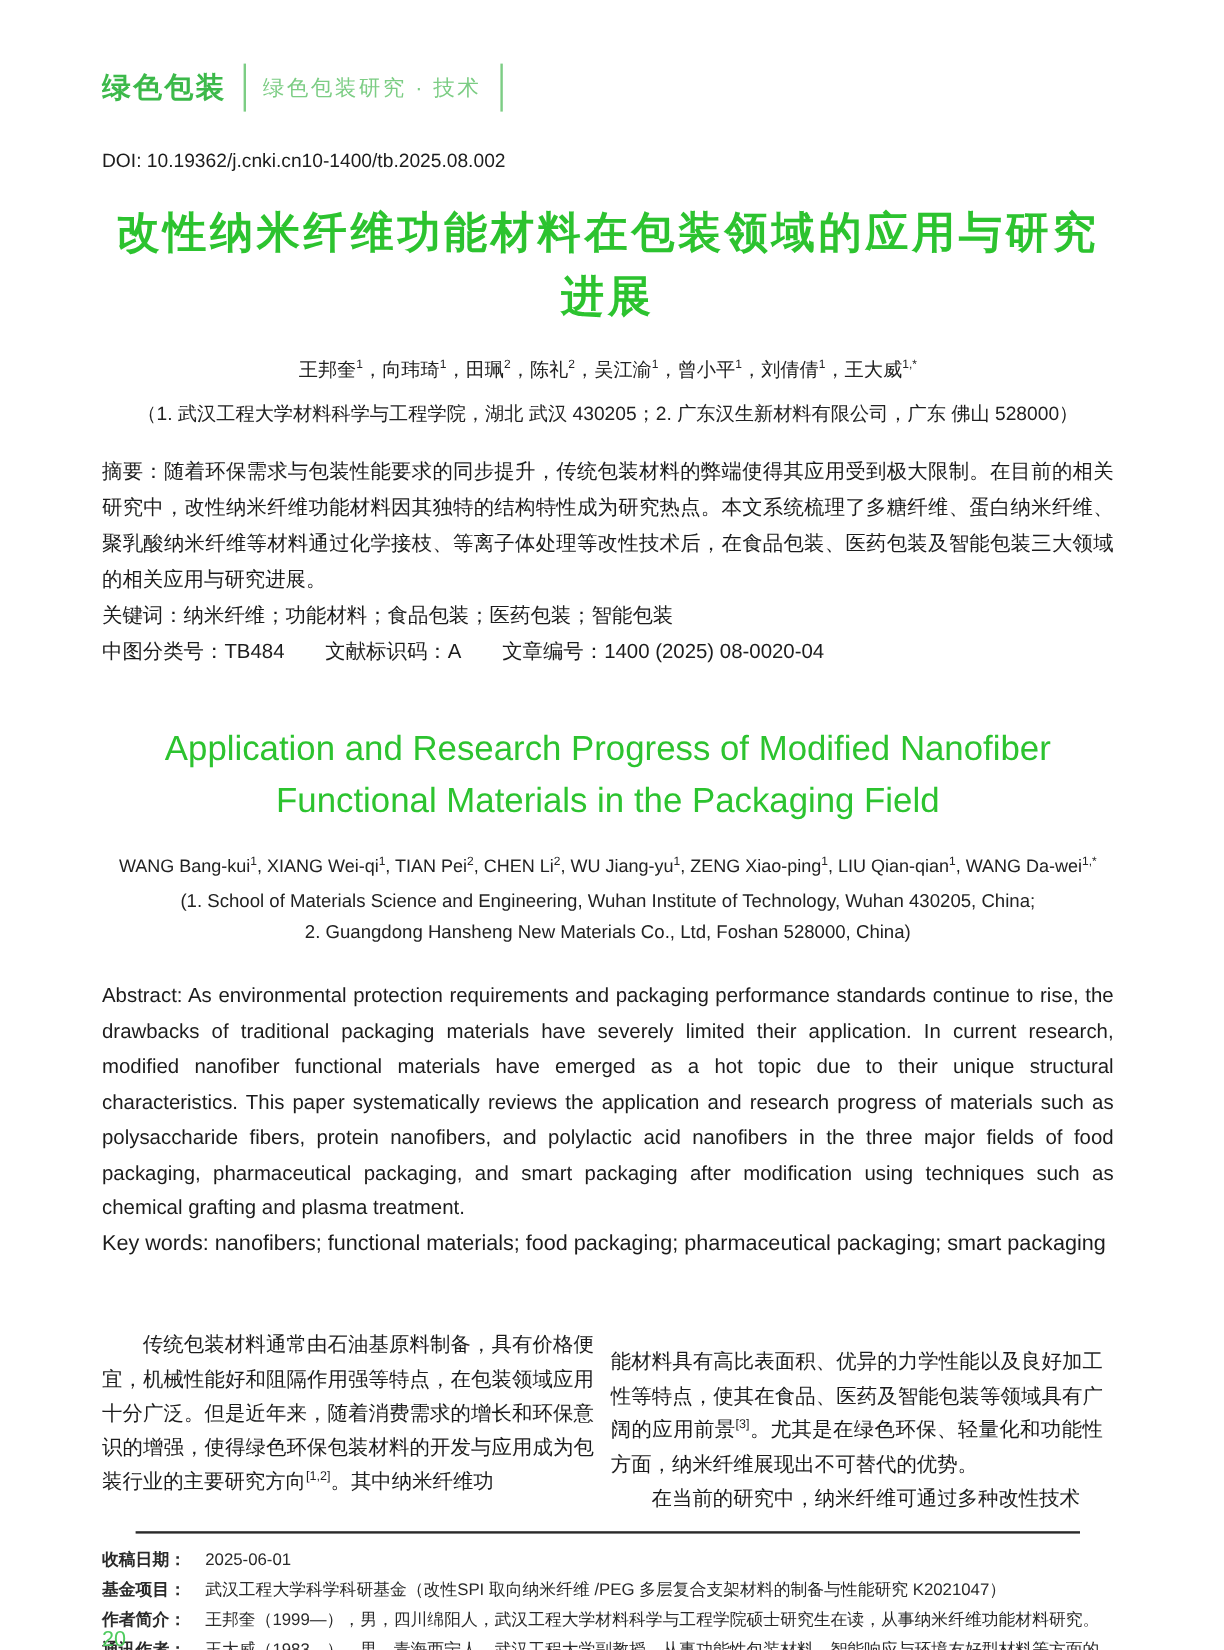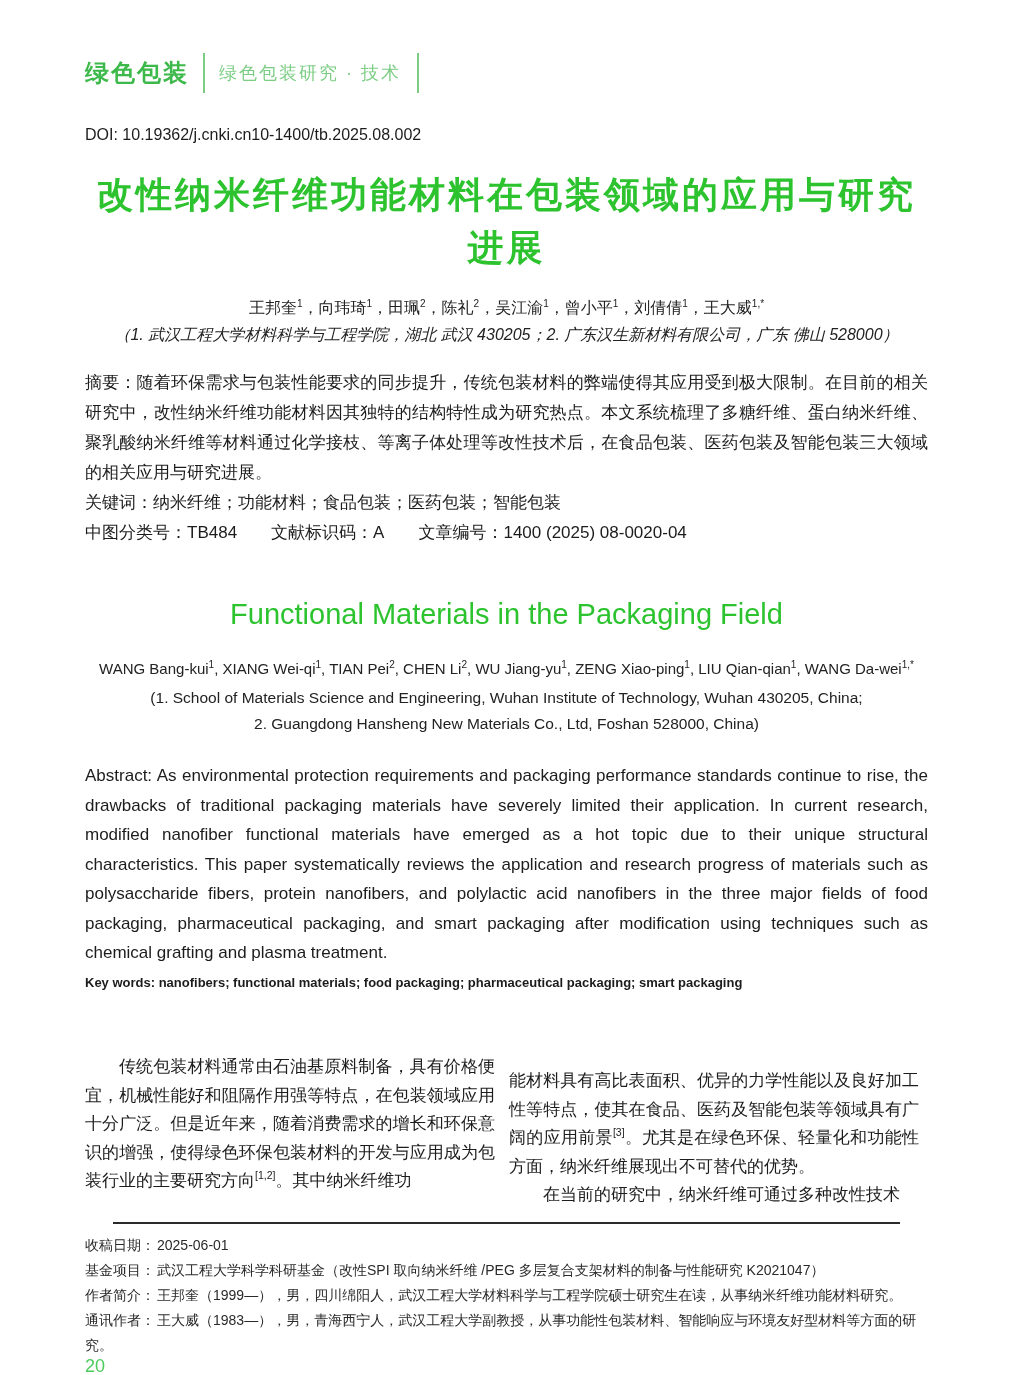--- a/index.html
+++ b/index.html
@@ -14,47 +14,47 @@
   .vbar{width:2px;height:40px;background:var(--light_green,#8fd596);margin:0 14px;}
   .vbar.last{margin-left:16px;}
   .section-text{font-size:18px;color:var(--light_green,#6ec877);letter-spacing:2px;}
   
   .doi{margin-top:32px;font-size:16px;color:#1c1c1c;}
   
   .cn-title{text-align:center;font-family:"DejaVu Serif","Liberation Serif",serif;
     font-size:36px;line-height:53px;font-weight:bold;color:var(--title_green,#2cc32f);letter-spacing:3px;}
   
   .cn-authors{margin-top:18px;text-align:center;font-size:16px;color:#222;}
-  .cn-affil{margin-top:6px;text-align:center;font-size:16px;color:#222;font-style:italic;}
+  .cn-affil{margin-top:16px;text-align:center;font-size:16px;color:#222;}
   sup{font-size:10px;vertical-align:super;line-height:0;}
   
   .cn-abstract{margin-top:22px;font-size:17px;line-height:30px;text-align:justify;color:#1c1c1c;}
   .cn-keywords{font-size:17px;line-height:30px;color:#1c1c1c;}
   .clc-line{font-size:17px;line-height:30px;color:#1c1c1c;}
   .clc-line .seg{margin-right:34px;}
   .clc-line .seg:last-child{margin-right:0;}
   
   .en-title{margin-top:44px;text-align:center;font-size:29px;line-height:44px;
     color:var(--title_green,#2cc32f);font-weight:normal;}
   .en-authors{margin-top:24px;text-align:center;font-size:15px;color:#222;}
   .en-affils{margin-top:8px;text-align:center;font-size:15.5px;line-height:26px;color:#222;}
   
   .en-abstract{margin-top:24px;font-size:17px;line-height:29.5px;text-align:justify;color:#1c1c1c;}
-  .en-keywords{font-size:13px;line-height:29.5px;color:#1c1c1c;font-weight:bold;}
+  .en-keywords{font-size:18px;line-height:29.5px;color:#1c1c1c;}
   
   .body-cols{margin-top:56px;display:flex;gap:14px;}
   .column{width:410px;font-size:17px;line-height:28.5px;text-align:justify;color:#1c1c1c;}
   .column p{margin:0;text-indent:2em;}
   .column p.cont{text-indent:0;margin-top:14px;}
   .column sup{font-size:10.5px;}
   
   .foot-rule{margin-top:12px;width:787px;border:none;border-top:2px solid #2a2a2a;height:0;}
   .footnotes{margin-top:9px;font-size:14px;line-height:25px;color:#2a2a2a;}
   .note-line{white-space:normal;}
-  .note-label{font-weight:normal;margin-right:2px;}
+  .note-label{font-weight:bold;margin-right:16px;}
   
   .page-num{position:absolute;left:85px;top:1356px;font-size:18px;color:var(--page_green,#4ecb5e);}
 </style>
 </head>
 <body>
 
 <div class="page" style="--brand_green: #3cb94a; --light_green: #7ccd84; --title_green: #2cc32f; --page_green: #4ecb5e; --text_black: #1c1c1c;">
 
   <div class="jheader">
     <span class="logo-text">绿色包装</span>
@@ -74,20 +74,21 @@
 
   <div class="cn-affil">（1. 武汉工程大学材料科学与工程学院，湖北 武汉 430205；2. 广东汉生新材料有限公司，广东 佛山 528000）</div>
 
   <div class="cn-abstract">摘要：随着环保需求与包装性能要求的同步提升，传统包装材料的弊端使得其应用受到极大限制。在目前的相关研究中，改性纳米纤维功能材料因其独特的结构特性成为研究热点。本文系统梳理了多糖纤维、蛋白纳米纤维、聚乳酸纳米纤维等材料通过化学接枝、等离子体处理等改性技术后，在食品包装、医药包装及智能包装三大领域的相关应用与研究进展。</div>
 
   <div class="cn-keywords">关键词：纳米纤维；功能材料；食品包装；医药包装；智能包装</div>
 
   <div class="clc-line"><span class="seg">中图分类号：TB484</span><span class="seg">文献标识码：A</span><span class="seg">文章编号：1400 (2025) 08-0020-04</span></div>
 
   <h2 class="en-title">
+      <div>Application and Research Progress of Modified Nanofiber</div>
       <div>Functional Materials in the Packaging Field</div>
     </h2>
 
   <div class="en-authors"><span>WANG Bang-kui</span><sup>1</sup>, <span>XIANG Wei-qi</span><sup>1</sup>, <span>TIAN Pei</span><sup>2</sup>, <span>CHEN Li</span><sup>2</sup>, <span>WU Jiang-yu</span><sup>1</sup>, <span>ZENG Xiao-ping</span><sup>1</sup>, <span>LIU Qian-qian</span><sup>1</sup>, <span>WANG Da-wei</span><sup>1,*</sup></div>
 
   <div class="en-affils">
       <div>(1. School of Materials Science and Engineering, Wuhan Institute of Technology, Wuhan 430205, China;</div>
       <div>2. Guangdong Hansheng New Materials Co., Ltd, Foshan 528000, China)</div>
     </div>
 

